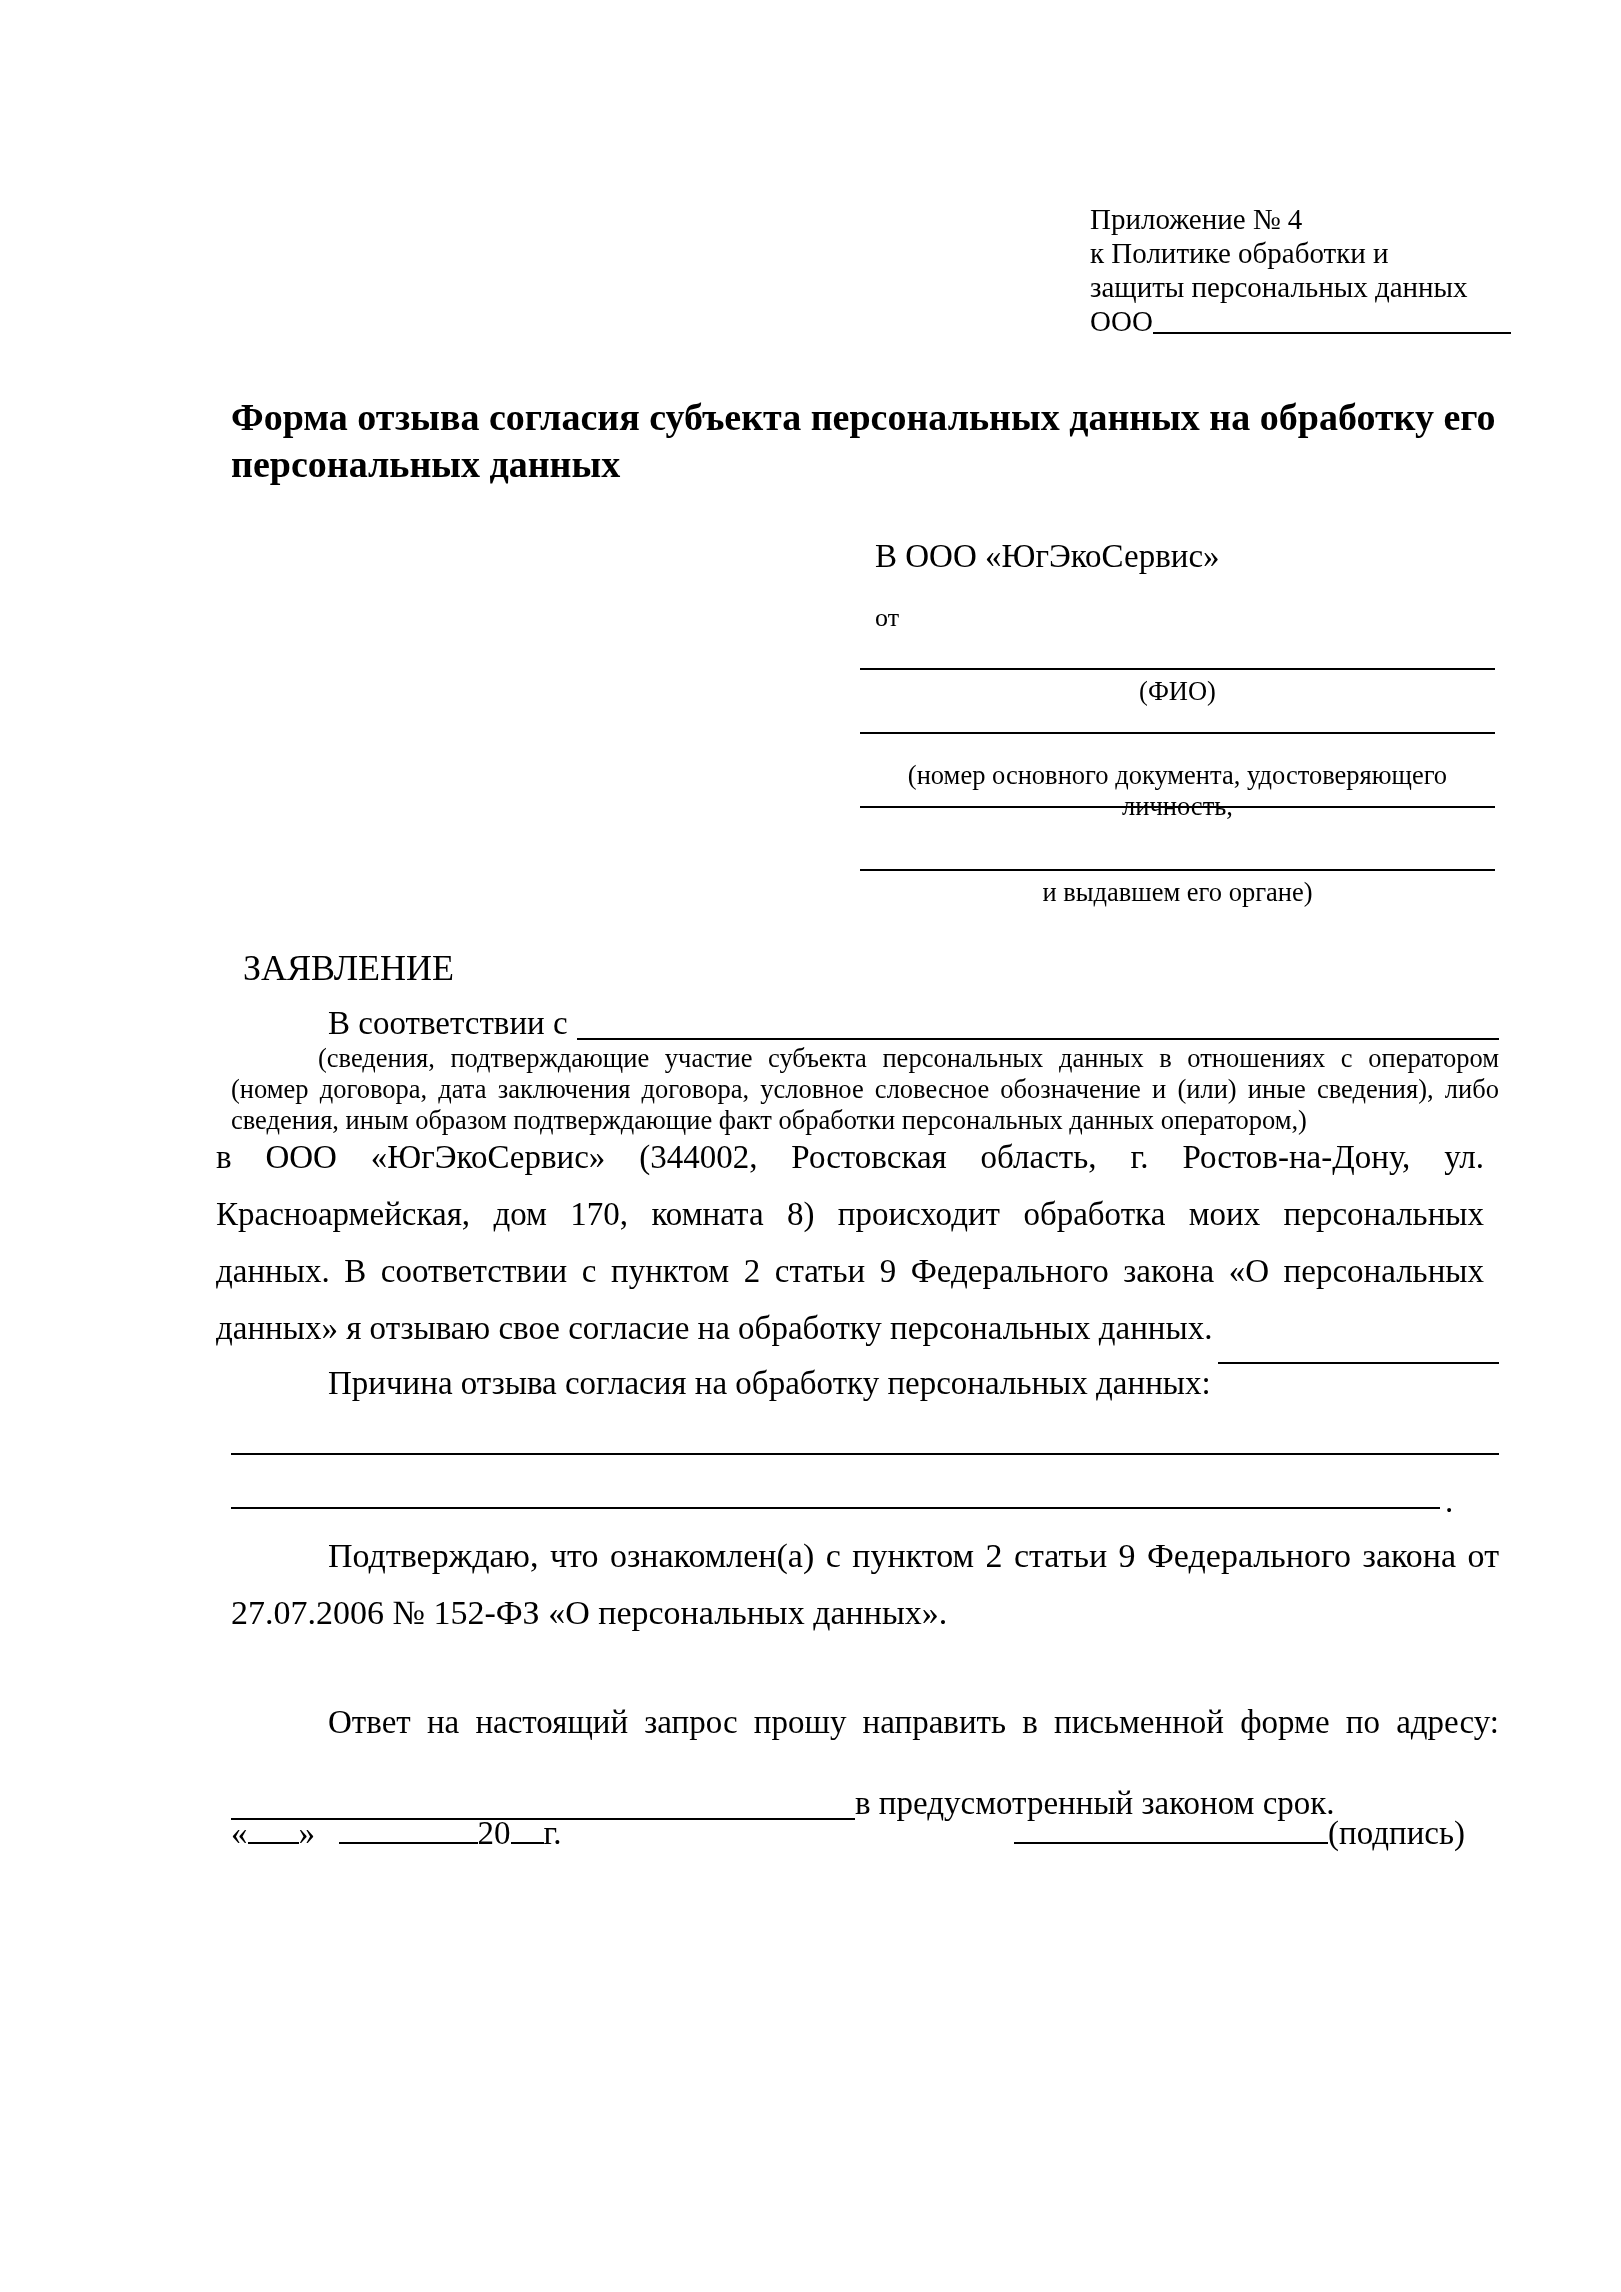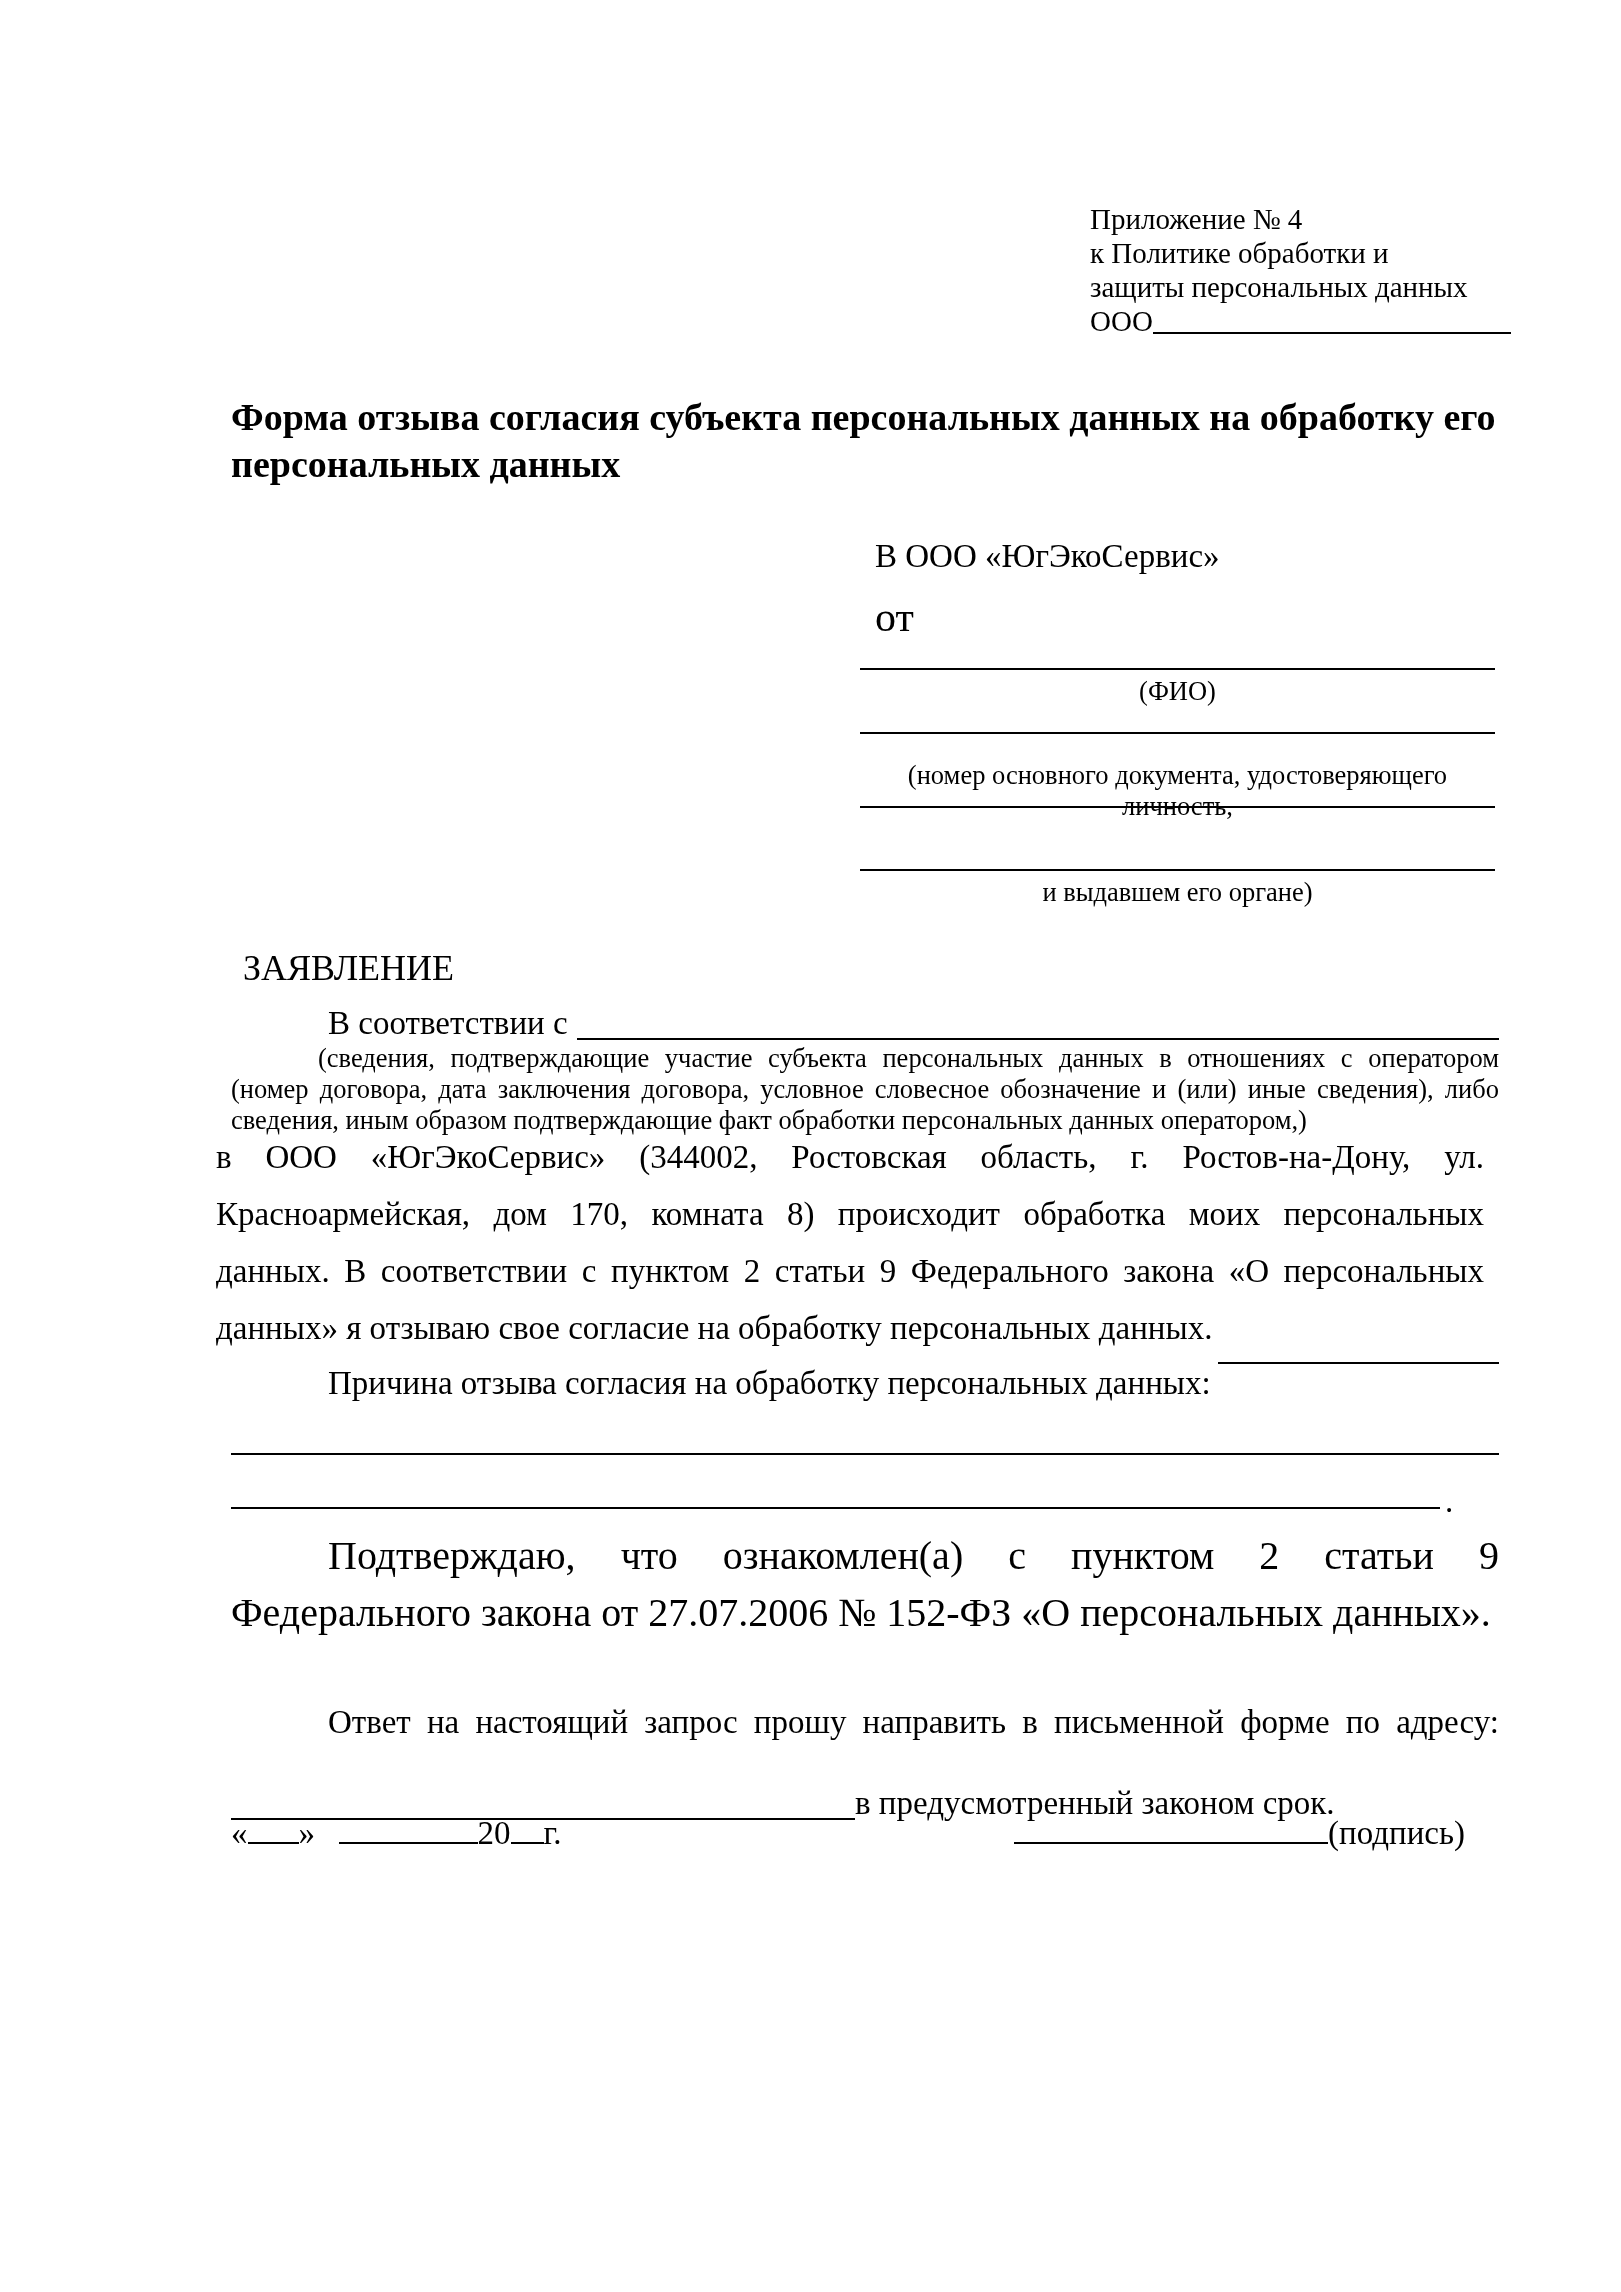--- a/index.html
+++ b/index.html
@@ -24,21 +24,21 @@
   .appendix .ooo-row .fill { margin-bottom: 3.9px; }
 
   
   .title {
     left: 231px; top: 394px; width: 1268px;
     font-size: 38px; line-height: 47px; font-weight: bold;
   }
 
   
   .addr-to   { left: 875px; top: 535px; font-size: 33px; line-height: 43px; }
-  .addr-from { left: 875px; top: 596px; font-size: 42px; line-height: 43px; }
+  .addr-from { left: 875px; top: 596px; font-size: 26px; line-height: 43px; }
   .hr2 { position: absolute; height: 0; border-top: 2px solid #000; }
   .addr-caption {
     left: 860px; width: 635px;
     font-size: 26.5px; line-height: 31px; text-align: center;
   }
 
   .statement-heading {
     left: 243px; top: 947px; width: 1268px;
     font-size: 36px; line-height: 43px; text-align: left;
   }
@@ -69,21 +69,21 @@
     display: flex; align-items: flex-start;
   }
   .reason-row .lead { padding-left: 97px; white-space: nowrap; }
   .reason-row .fillflex { flex: 1; border-bottom: 2.9px solid #000; margin-bottom: 4.9px; margin-left: 7.8px; }
 
   .hr3 { position: absolute; height: 0; border-top: 2.9px solid #000; }
   .period { left: 1445px; top: 1480px; font-size: 33px; line-height: 43px; }
 
   .confirm-par {
     left: 231px; top: 1527px; width: 1268px;
-    font-size: 40px; line-height: 57px;
+    font-size: 34px; line-height: 57px;
     text-align: justify; text-indent: 97px;
   }
 
   .reply-lead {
     left: 231px; top: 1694px; width: 1268px;
     font-size: 33px; line-height: 57px;
     text-align: justify; text-align-last: justify; text-indent: 97px;
     white-space: nowrap;
   }
   .reply-row {

